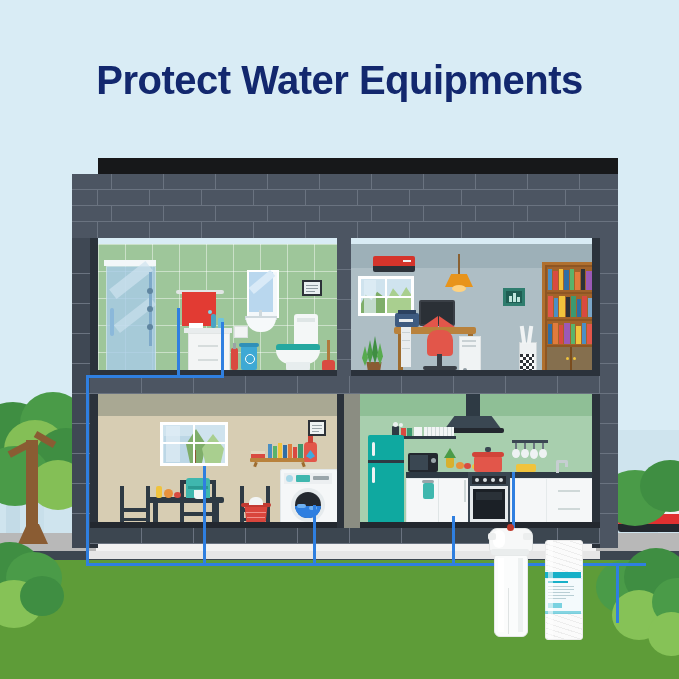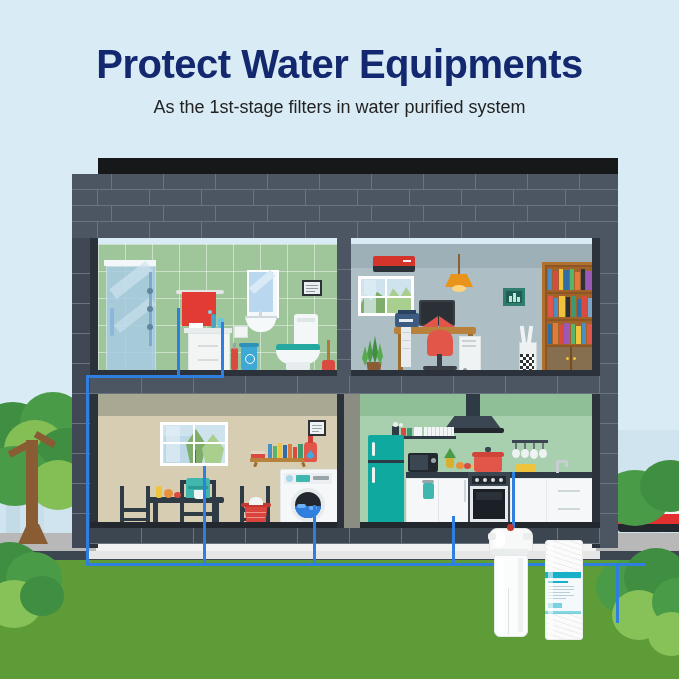--- a/index.html
+++ b/index.html
@@ -7,21 +7,21 @@
   body{
     width:679px;height:679px;overflow:hidden;
     font-family:"Liberation Sans", sans-serif;
     background:#d9ecf5;
   }
   .stage{position:relative;width:679px;height:679px;overflow:hidden;background:#d9ecf5;}
 
   
   .header{position:absolute;left:0;top:0;width:679px;height:130px;text-align:center;z-index:60;}
   .title{
-    margin:0;padding-top:42px;
+    margin:0;padding-top:58px;
     font-size:40px;line-height:44px;font-weight:bold;
     color:#13286e;letter-spacing:-0.5px;
     font-family:"Liberation Sans", sans-serif;
   }
   .subtitle{
     margin:0;padding-top:10px;
     font-size:18px;line-height:22px;font-weight:normal;color:#222;
     font-family:"Liberation Sans", sans-serif;
   }
 
@@ -87,21 +87,20 @@
   <div class="r" style="left:6px;top:470px;width:14px;height:64px;background:#c3dbe7;"></div>
   <div class="r" style="left:26px;top:486px;width:18px;height:48px;background:#c8dfea;"></div>
   <div class="r" style="left:640px;top:474px;width:18px;height:60px;background:#c3dbe7;"></div>
 
   <div class="road"></div>
   <div class="curb"></div>
   <div class="grass2"></div>
 
   <div class="header">
     <h1 class="title">Protect Water Equipments</h1>
-    <p class="subtitle">As the 1st-stage filters in water purified system</p>
   </div>
 
   <div>
     <div class="leaf" style="left:-26px;top:402px;width:78px;height:72px;background:#3f8e42;"></div>
     <div class="leaf" style="left:20px;top:392px;width:66px;height:62px;background:#4a9b48;"></div>
     <div class="leaf" style="left:4px;top:420px;width:62px;height:58px;background:#84bf56;"></div>
     <div class="leaf" style="left:36px;top:428px;width:60px;height:56px;background:#3f8e42;"></div>
     <div class="leaf" style="left:-20px;top:446px;width:70px;height:60px;background:#4a9b48;"></div>
     <div class="leaf" style="left:30px;top:460px;width:56px;height:50px;background:#84bf56;"></div>
     <div class="trunk" style="left:26px;top:440px;width:12px;height:104px;background:#8a5c33;"></div>

